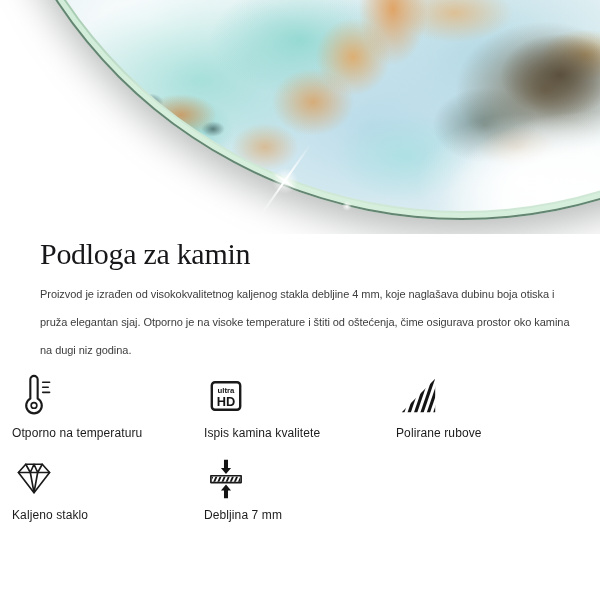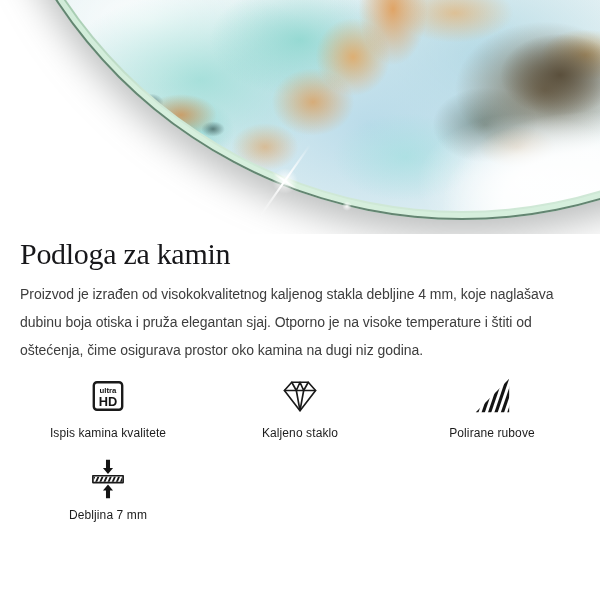--- a/index.html
+++ b/index.html
@@ -48,32 +48,32 @@
   }
   .sparkle{position:absolute;left:285px;top:181px;width:0;height:0;}
   .sparkle i{position:absolute;display:block;background:linear-gradient(90deg,rgba(255,255,255,0),#ffffff 45%,#ffffff 55%,rgba(255,255,255,0));}
   .sparkle .ray-long{width:88px;height:2.4px;transform:translate(-50%,-50%) rotate(-55deg);}
   .sparkle .ray-short{width:32px;height:2px;transform:translate(-50%,-50%) rotate(35deg);}
   .sparkle .glow{position:absolute;width:26px;height:26px;transform:translate(-50%,-50%);border-radius:50%;
     background:radial-gradient(circle,rgba(255,255,255,0.95) 0%,rgba(255,255,255,0) 70%);}
   .glint-small{position:absolute;left:342px;top:201px;width:10px;height:10px;border-radius:50%;
     background:radial-gradient(circle,rgba(255,255,255,0.9),rgba(255,255,255,0) 70%);}
   
-  .content{padding:2px 28px 0 20px;}
+  .content{padding:2px 28px 0 40px;}
   h1{
     margin:0 0 8px 0;font-family:"Liberation Serif","DejaVu Serif",serif;font-weight:400;
     font-size:30px;line-height:36px;letter-spacing:-0.3px;color:#17171a;
   }
   .lead{
-    margin:6px 0 0 0;max-width:545px;font-size:14px;line-height:28px;
+    margin:6px 0 0 0;max-width:545px;font-size:11px;line-height:28px;
     letter-spacing:-0.05px;color:#3d3d3d;
   }
   
   .features{margin:10px 12px 0 12px;display:grid;grid-template-columns:repeat(3,1fr);row-gap:16px;}
-  .feature{display:flex;flex-direction:column;align-items:center;text-align:center;}
+  .feature{display:flex;flex-direction:column;align-items:flex-start;text-align:center;}
   .feature svg{width:44px;height:44px;display:block;}
   .feature .label{margin-top:8px;font-size:12px;letter-spacing:0.1px;color:#1c1c1c;}
   .stroke{fill:none;stroke:#1a1a1a;stroke-width:2.3;stroke-linecap:round;stroke-linejoin:round;}
   .thin{stroke-width:1.8;}
   .fillDark{fill:#141414;stroke:none;}
   svg text{font-family:"Liberation Sans",sans-serif;font-weight:bold;fill:#141414;}
 </style>
 </head>
 <body>
 
@@ -91,60 +91,70 @@
 
 <div class="content">
   <h1>
     <span>Podloga za kamin</span><br>
   </h1>
   <p class="lead">Proizvod je izrađen od visokokvalitetnog kaljenog stakla debljine 4 mm, koje naglašava dubinu boja otiska i pruža elegantan sjaj. Otporno je na visoke temperature i štiti od oštećenja, čime osigurava prostor oko kamina na dugi niz godina.</p>
 </div>
 
 <div class="features">
 
+  <div class="feature">
+    <svg viewBox="0 0 48 48">
+      <path class="stroke" d="M28 26.9V6a4 4 0 0 0-8 0v20.9a8.5 8.5 0 1 0 8 0Z"></path>
+      <circle class="stroke thin" cx="24" cy="34.3" r="3.1"></circle>
+      <line class="stroke thin" x1="33.5" y1="9" x2="41" y2="9"></line>
+      <line class="stroke thin" x1="33.5" y1="14.5" x2="39.5" y2="14.5"></line>
+      <line class="stroke thin" x1="33.5" y1="20" x2="41" y2="20"></line>
+    </svg>
+    <span class="label">Otporno na temperaturu</span>
+  </div>
 
   <div class="feature">
     <svg viewBox="0 0 48 48">
       <rect class="stroke" x="8.5" y="9" width="31" height="30" rx="3.5" style="stroke-width:2.6"></rect>
       <text x="24" y="20.5" font-size="8.5" text-anchor="middle">ultra</text>
       <text x="24" y="34.5" font-size="14" text-anchor="middle">HD</text>
     </svg>
     <span class="label">Ispis kamina kvalitete</span>
   </div>
 
-
-  <div class="feature">
-    <svg viewBox="0 0 48 48">
-      <path class="stroke thin" d="M15 9 H33 L41 18 L24 40 L7 18 Z"></path>
-      <path class="stroke thin" d="M7 18 H41"></path>
-      <path class="stroke thin" d="M15 9 L20 18 L24 9 L28 18 L33 9"></path>
-      <path class="stroke thin" d="M20 18 L24 40 L28 18"></path>
-    </svg>
-    <span class="label">Kaljeno staklo</span>
-  </div>
 
   <div class="feature">
     <svg viewBox="0 0 48 48">
       <defs>
           <clipPath id="edgeClip">
             <polygon points="6,42 43,42 43,5"></polygon>
           </clipPath>
         </defs>
       <g clip-path="url(#edgeClip)" stroke="#141414" stroke-width="3.4">
         <line x1="-8" y1="46" x2="7" y2="2"></line>
         <line x1="-1" y1="46" x2="14" y2="2"></line>
         <line x1="6" y1="46" x2="21" y2="2"></line>
         <line x1="13" y1="46" x2="28" y2="2"></line>
         <line x1="20" y1="46" x2="35" y2="2"></line>
         <line x1="27" y1="46" x2="42" y2="2"></line>
         <line x1="34" y1="46" x2="49" y2="2"></line>
         <line x1="41" y1="46" x2="56" y2="2"></line>
       </g>
     </svg>
     <span class="label">Polirane rubove</span>
+  </div>
+
+  <div class="feature">
+    <svg viewBox="0 0 48 48">
+      <path class="stroke thin" d="M15 9 H33 L41 18 L24 40 L7 18 Z"></path>
+      <path class="stroke thin" d="M7 18 H41"></path>
+      <path class="stroke thin" d="M15 9 L20 18 L24 9 L28 18 L33 9"></path>
+      <path class="stroke thin" d="M20 18 L24 40 L28 18"></path>
+    </svg>
+    <span class="label">Kaljeno staklo</span>
   </div>
 
   <div class="feature">
     <svg viewBox="0 0 48 48">
       <defs>
           <clipPath id="barClip">
             <rect x="8.5" y="22.5" width="31" height="5.5"></rect>
           </clipPath>
         </defs>
       <g clip-path="url(#barClip)" stroke="#141414" stroke-width="2">

